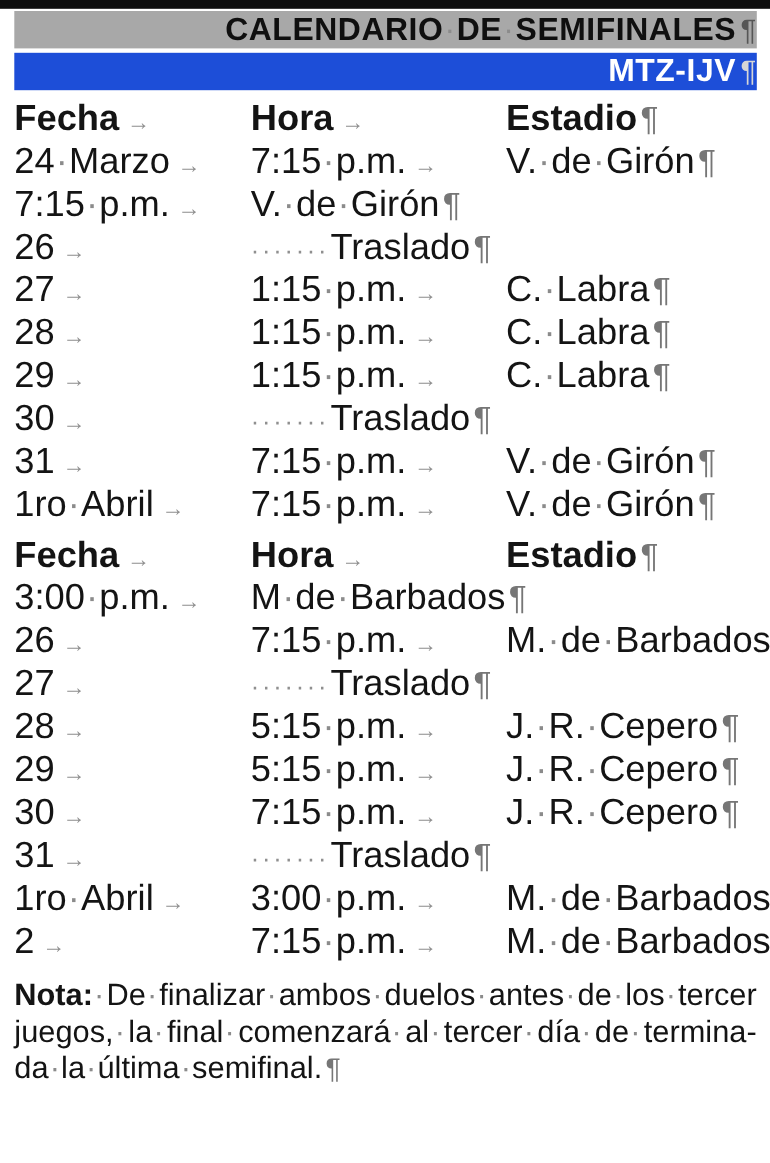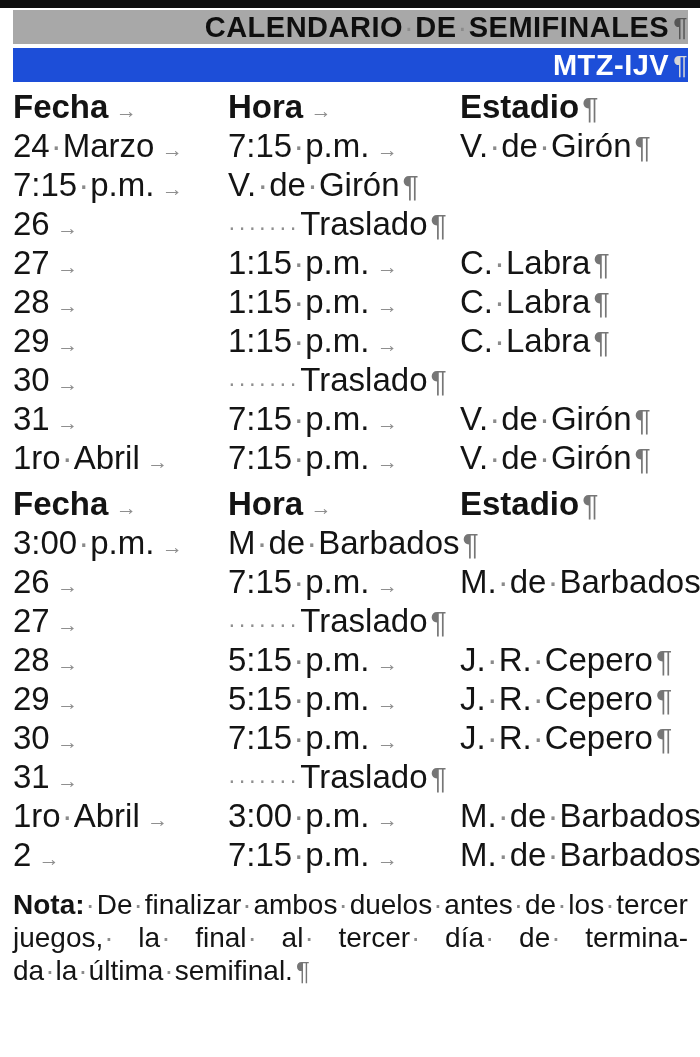--- a/index.html
+++ b/index.html
@@ -169,20 +169,21 @@
         <span class="w">duelos<span class="mark sp">·</span></span>
         <span class="w">antes<span class="mark sp">·</span></span>
         <span class="w">de<span class="mark sp">·</span></span>
         <span class="w">los<span class="mark sp">·</span></span>
         <span class="w">tercer</span>
       </div>
       <div class="note-line just">
         <span class="w">juegos,<span class="mark sp">·</span></span>
         <span class="w">la<span class="mark sp">·</span></span>
         <span class="w">final<span class="mark sp">·</span></span>
+        <span class="w">comenzará<span class="mark sp">·</span></span>
         <span class="w">al<span class="mark sp">·</span></span>
         <span class="w">tercer<span class="mark sp">·</span></span>
         <span class="w">día<span class="mark sp">·</span></span>
         <span class="w">de<span class="mark sp">·</span></span>
         <span class="w">termina-</span>
       </div>
       <div class="note-line">da<span class="mark sp">·</span>la<span class="mark sp">·</span>última<span class="mark sp">·</span>semifinal.<span class="mark pil">¶</span></div>
     </div>
 </div>
 

